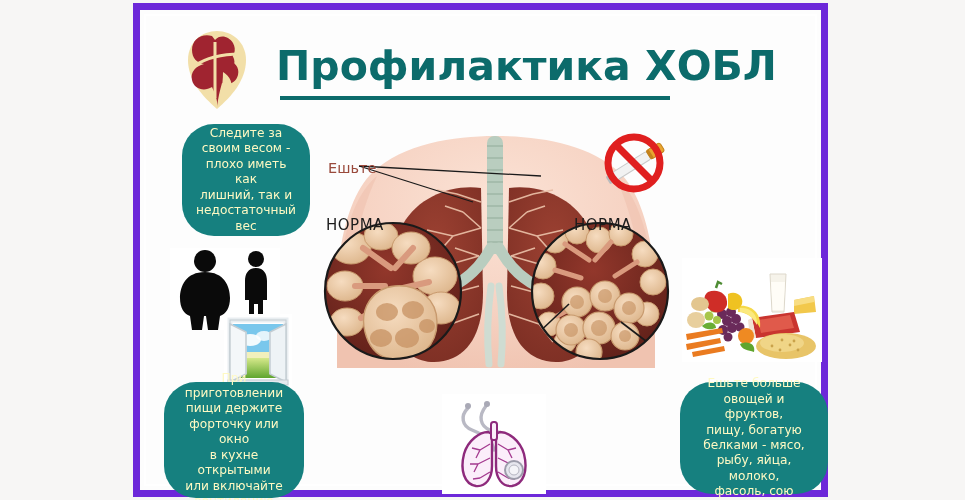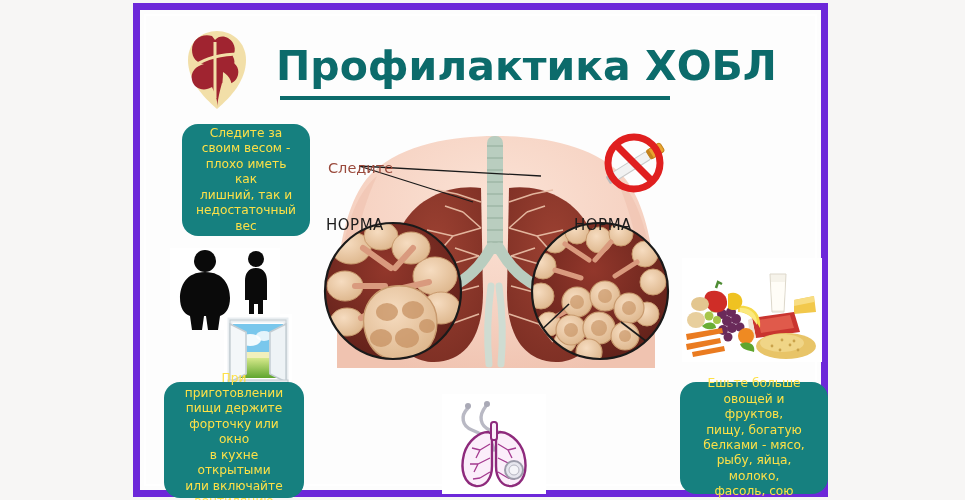--- a/index.html
+++ b/index.html
@@ -62,22 +62,22 @@
     top: 80px;
     width: 390px;
     height: 4px;
     background: #0c6b6b;
   }
 
   
   .callout {
     position: absolute;
     background: #16807f;
-    border-radius: 16px;
-    color: #fde047;
+    border-radius: 32px;
+    color: #fef9c3;
     font-size: 12.2px;
     line-height: 15.4px;
     text-align: center;
     display: flex;
     align-items: center;
     justify-content: center;
     padding: 6px 16px;
     box-sizing: border-box;
     white-space: pre-line;
   }
@@ -348,21 +348,21 @@
             <g stroke="#1a1a1a" stroke-width="1.6" fill="none">
               <path d="M232 200 L266 168"></path>
               <path d="M352 212 L318 186"></path>
             </g>
           </g>
           <circle cx="297" cy="155" r="68" fill="none" stroke="#1a1a1a" stroke-width="2.2"></circle>
         </g>
       </svg>
     </div>
 
-    <div class="anat-label" id="label-lungs">Следите</div>
+    <div class="anat-label" id="label-lungs">Ешьте</div>
     <div class="anat-label" id="label-copd">НОРМА</div>
     <div class="anat-label" id="label-norm">НОРМА</div>
 
     <div id="no-smoking">
       <svg viewBox="0 0 72 70" width="72" height="70">
 
         <g transform="rotate(-32 36 35)">
           <rect x="6" y="30" width="44" height="9" rx="2" fill="#f2f2f2" stroke="#c9c9c9" stroke-width="1"></rect>
           <rect x="50" y="29.5" width="16" height="10" rx="2.5" fill="#e8a530" stroke="#c4821c" stroke-width="1"></rect>
           <rect x="50" y="29.5" width="3" height="10" fill="#c4821c"></rect>

